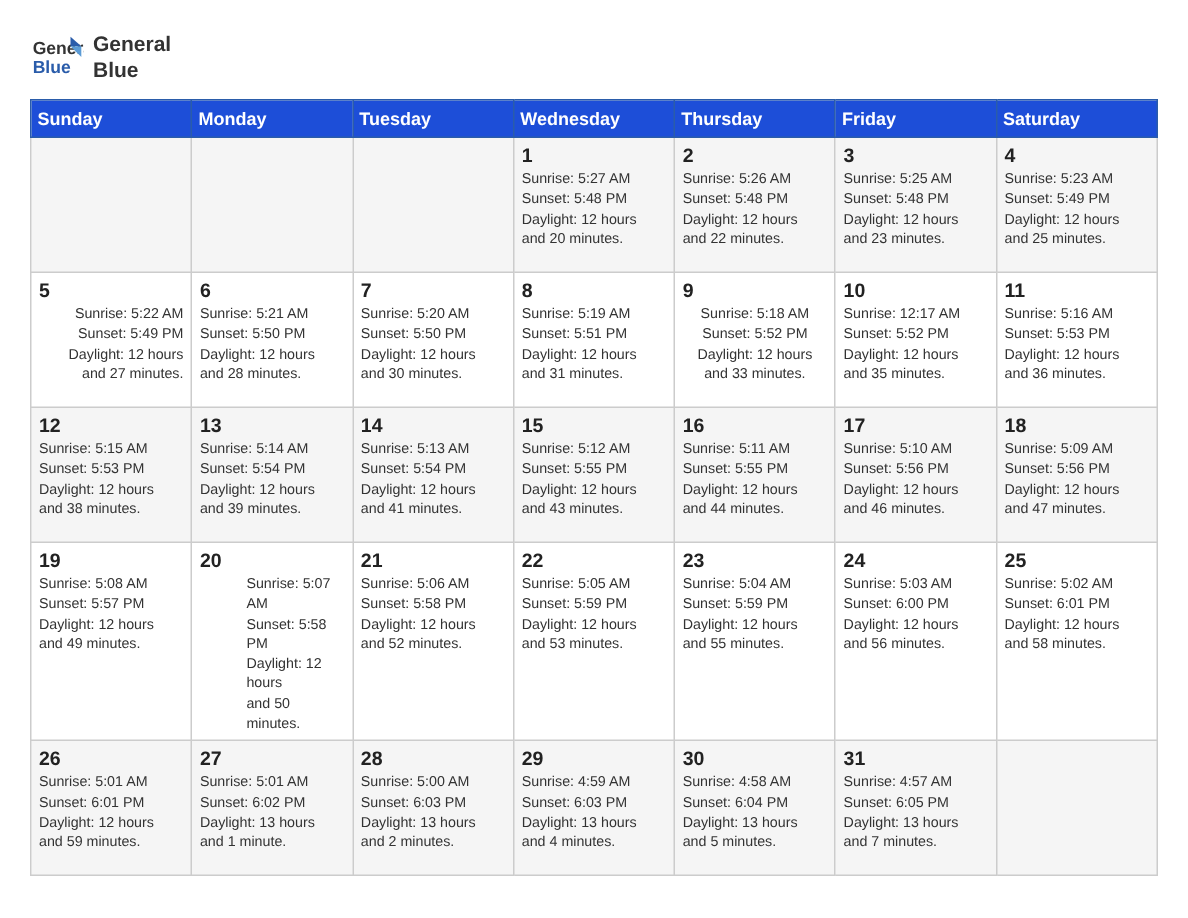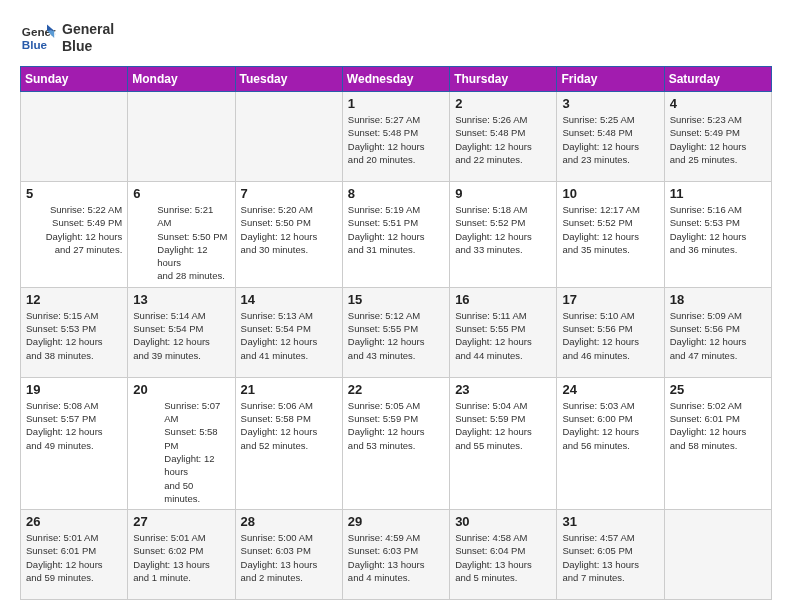--- a/index.html
+++ b/index.html
@@ -42,21 +42,21 @@
     .location {
       font-size: 14px;
       color: #444;
     }
     table {
       width: 100%;
       border-collapse: collapse;
       table-layout: fixed;
     }
     thead th {
-      background: #a21caf;
+      background: #1d4ed8;
       color: #fff;
       font-size: 12px;
       font-weight: bold;
       padding: 5px 4px;
       text-align: left;
       border: 1px solid #2a5caa;
     }
     tbody td {
       border: 1px solid #ccc;
       vertical-align: top;
@@ -157,42 +157,42 @@
       <tr>
         <td>
           <span class="day-number">5</span>
           <div class="day-info" style="white-space: pre-line; text-align: right;">Sunrise: 5:22 AM
 Sunset: 5:49 PM
 Daylight: 12 hours
 and 27 minutes.</div>
         </td>
         <td>
           <span class="day-number">6</span>
-          <div class="day-info" style="white-space: pre-line; margin-left: 24px;">Sunrise: 5:21 AM
+          <div class="day-info" style="white-space: pre-line;">Sunrise: 5:21 AM
 Sunset: 5:50 PM
 Daylight: 12 hours
 and 28 minutes.</div>
         </td>
         <td>
           <span class="day-number">7</span>
           <div class="day-info" style="white-space: pre-line;">Sunrise: 5:20 AM
 Sunset: 5:50 PM
 Daylight: 12 hours
 and 30 minutes.</div>
         </td>
         <td>
           <span class="day-number">8</span>
           <div class="day-info" style="white-space: pre-line;">Sunrise: 5:19 AM
 Sunset: 5:51 PM
 Daylight: 12 hours
 and 31 minutes.</div>
         </td>
         <td>
           <span class="day-number">9</span>
-          <div class="day-info" style="white-space: pre-line;">Sunrise: 5:18 AM
+          <div class="day-info" style="white-space: pre-line; text-align: center;">Sunrise: 5:18 AM
 Sunset: 5:52 PM
 Daylight: 12 hours
 and 33 minutes.</div>
         </td>
         <td>
           <span class="day-number">10</span>
           <div class="day-info" style="white-space: pre-line;">Sunrise: 12:17 AM
 Sunset: 5:52 PM
 Daylight: 12 hours
 and 35 minutes.</div>

